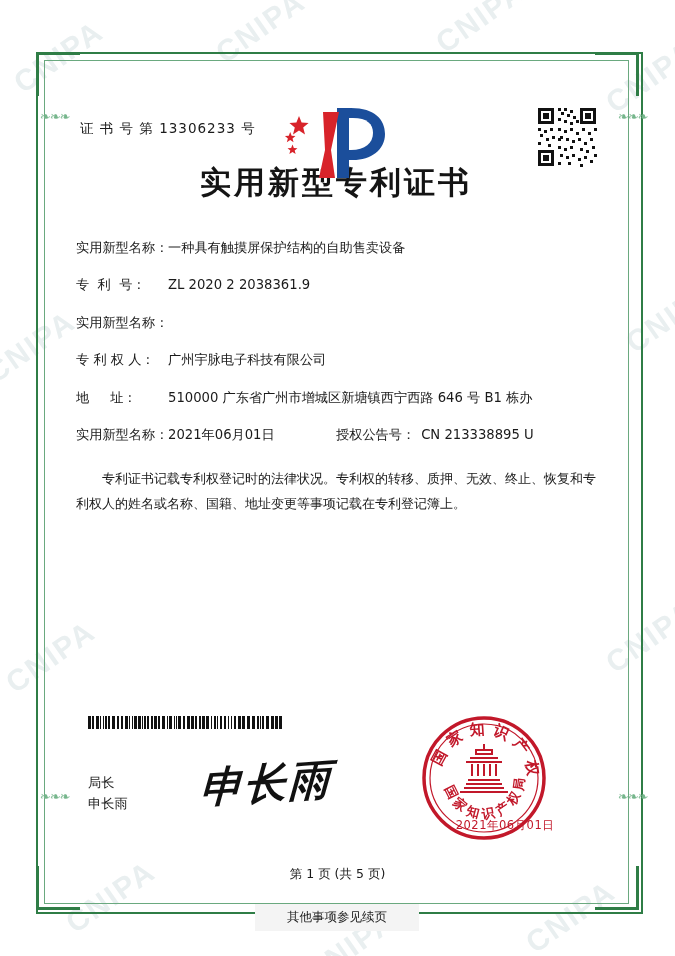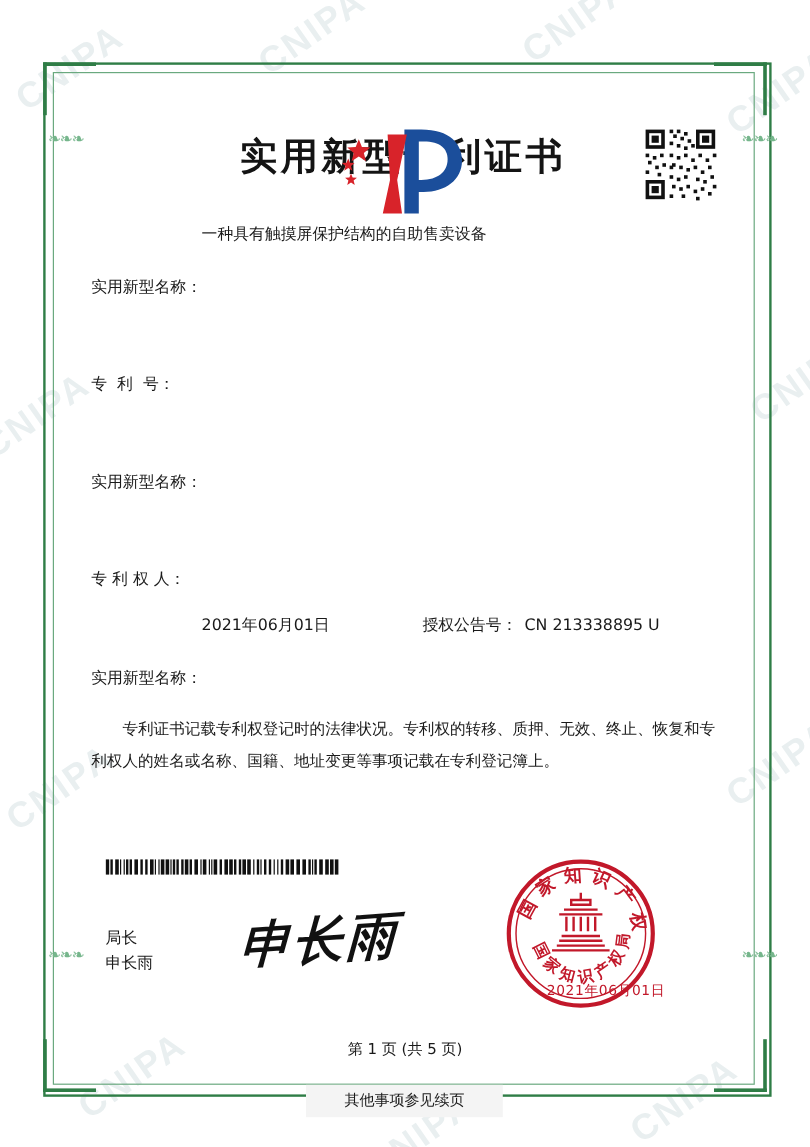--- a/index.html
+++ b/index.html
@@ -145,33 +145,32 @@
   .field-row {
     display: flex;
     align-items: flex-start;
     margin-bottom: 17px;
     line-height: 1.55;
   }
   .f-label {
     width: 92px;
     flex: 0 0 92px;
     white-space: pre;
-    margin-top: 44px;
   }
   .f-value {
     flex: 1 1 auto;
   }
   .f-value2 {
     flex: 0 0 auto;
     margin-left: 6px;
   }
   .f-label2 {
     flex: 0 0 auto;
     white-space: pre;
-    margin-left: 34px;
+    margin-left: 18px;
   }
   .addr-cont {
     margin-left: 92px;
     margin-top: -11px;
     margin-bottom: 17px;
     font-size: 13.2px;
     font-family: "DejaVu Sans", sans-serif;
   }
 
   .paras {
@@ -383,43 +382,50 @@
       <rect x="32" y="56" width="3" height="3"></rect>
         <rect x="44" y="58" width="3" height="3"></rect>
       <rect x="58" y="48" width="3" height="3"></rect>
         <rect x="22" y="32" width="3" height="3"></rect>
     </g>
   </svg>
 </div>
 
 <div id="content">
 
+  <div id="cert-no">证 书 号 第 13306233 号</div>
 
   <div id="doc-title">实用新型专利证书</div>
 
   <div class="fields">
 
     <div class="field-row">
       <div class="f-label">实用新型名称：</div>
       <div class="f-value">一种具有触摸屏保护结构的自助售卖设备</div>
     </div>
 
 
     <div class="field-row">
       <div class="f-label">专  利  号：</div>
+      <div class="f-value">ZL 2020 2 2038361.9</div>
     </div>
 
     <div class="field-row">
       <div class="f-label">实用新型名称：</div>
     </div>
 
     <div class="field-row">
       <div class="f-label">专 利 权 人：</div>
-    </div>
-
+      <div class="f-value">广州宇脉电子科技有限公司</div>
+    </div>
+
+    <div class="field-row">
+      <div class="f-label">地     址：</div>
+      <div class="f-value">510000 广东省广州市增城区新塘镇西宁西路 646 号 B1 栋办</div>
+    </div>
 
     <div class="field-row">
       <div class="f-label">实用新型名称：</div>
       <div class="f-value" style="flex:0 0 150px;">2021年06月01日</div>
       <div class="f-label2">授权公告号：</div>
       <div class="f-value2">CN 213338895 U</div>
     </div>
 
   </div>
 

